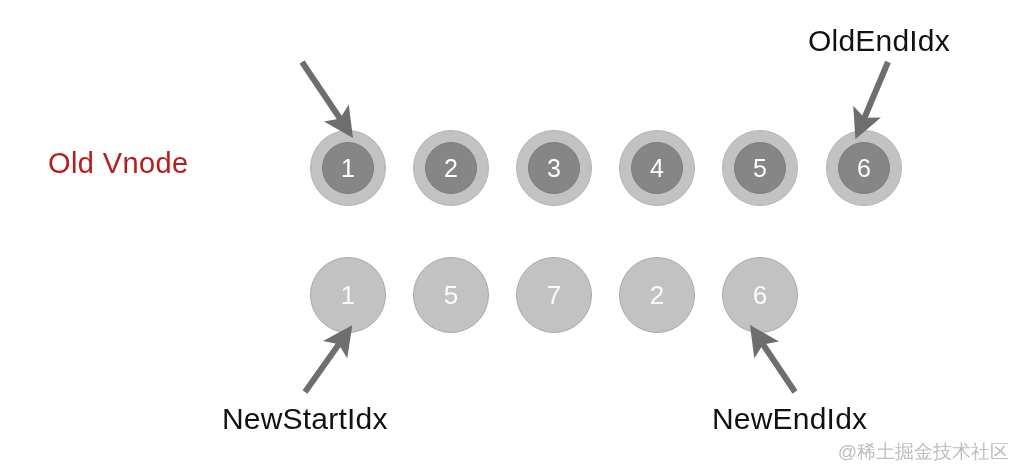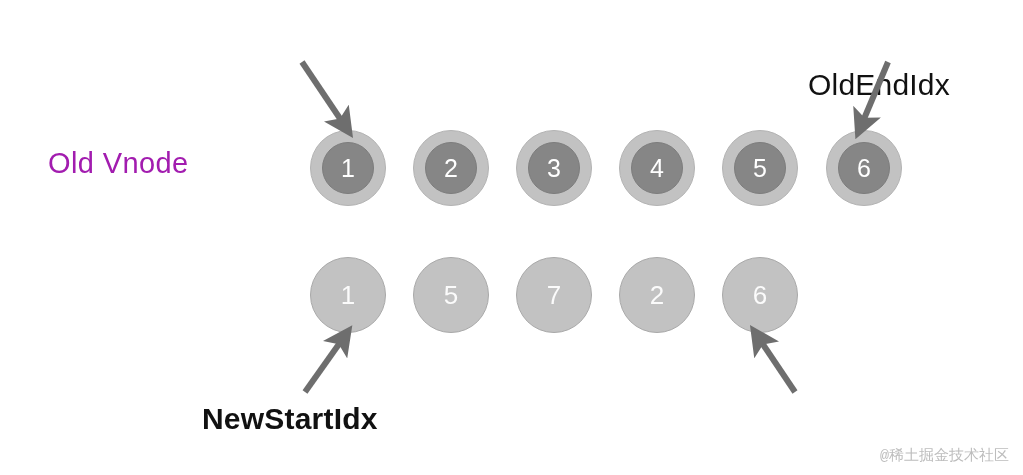--- a/index.html
+++ b/index.html
@@ -14,21 +14,21 @@
     position: relative;
     width: 1023px;
     height: 475px;
     background: #ffffff;
     overflow: hidden;
   }
   .row-label {
     position: absolute;
     font-family: "Liberation Sans", sans-serif;
     font-size: 29px;
-    color: #a21caf;
+    color: #b91c1c;
     letter-spacing: 0.4px;
     white-space: nowrap;
   }
   #row-label-old { left: 48px; top: 147px; }
   #row-label-new { left: 48px; top: 277px; }
 
   .node {
     position: absolute;
     border-radius: 50%;
     box-sizing: border-box;
@@ -73,37 +73,37 @@
 
   .idx-label {
     position: absolute;
     font-family: "Liberation Sans", sans-serif;
     font-size: 30px;
     color: #111111;
     white-space: nowrap;
     letter-spacing: 0.2px;
   }
   #label-old-start { left: 237px; top: 24px; }
-  #label-old-end   { left: 808px; top: 24px; margin-top: 44px; }
-  #label-new-start { left: 202px; top: 402px; font-weight: bold; }
+  #label-old-end   { left: 808px; top: 24px; }
+  #label-new-start { left: 222px; top: 402px; }
   #label-new-end   { left: 712px; top: 402px; }
 
   #arrow-layer {
     position: absolute;
     left: 0; top: 0;
     width: 1023px;
     height: 475px;
     pointer-events: none;
   }
   .watermark {
     position: absolute;
     right: 14px;
     bottom: 10px;
-    font-family: Liberation Mono, monospace;
-    font-size: 15px;
+    font-family: Liberation Sans, sans-serif;
+    font-size: 19px;
     color: #bdbdbd;
     white-space: nowrap;
   }
 </style>
 </head>
 <body>
 
 <div id="diagram-root">
 
   <div class="row-label" id="row-label-old">Old Vnode</div>
@@ -151,20 +151,21 @@
   </div>
   <div class="node node-new" style="left:619px; top:257px;">
     <span class="node-num">2</span>
   </div>
   <div class="node node-new" style="left:722px; top:257px;">
     <span class="node-num">6</span>
   </div>
 
   <div class="idx-label" id="label-old-end">OldEndIdx</div>
   <div class="idx-label" id="label-new-start">NewStartIdx</div>
+  <div class="idx-label" id="label-new-end">NewEndIdx</div>
 
   <svg id="arrow-layer" viewBox="0 0 1023 475" xmlns="http://www.w3.org/2000/svg">
     <defs>
       <marker id="ah" markerWidth="5" markerHeight="5" refX="2.6" refY="2.5" orient="auto" markerUnits="strokeWidth">
         <path d="M0,0 L5,2.5 L0,5 L1.1,2.5 z" fill="#6e6e6e"></path>
       </marker>
     </defs>
 
     <line x1="302" y1="62" x2="345" y2="126" stroke="#6e6e6e" stroke-width="6" marker-end="url(#ah)"></line>
 

